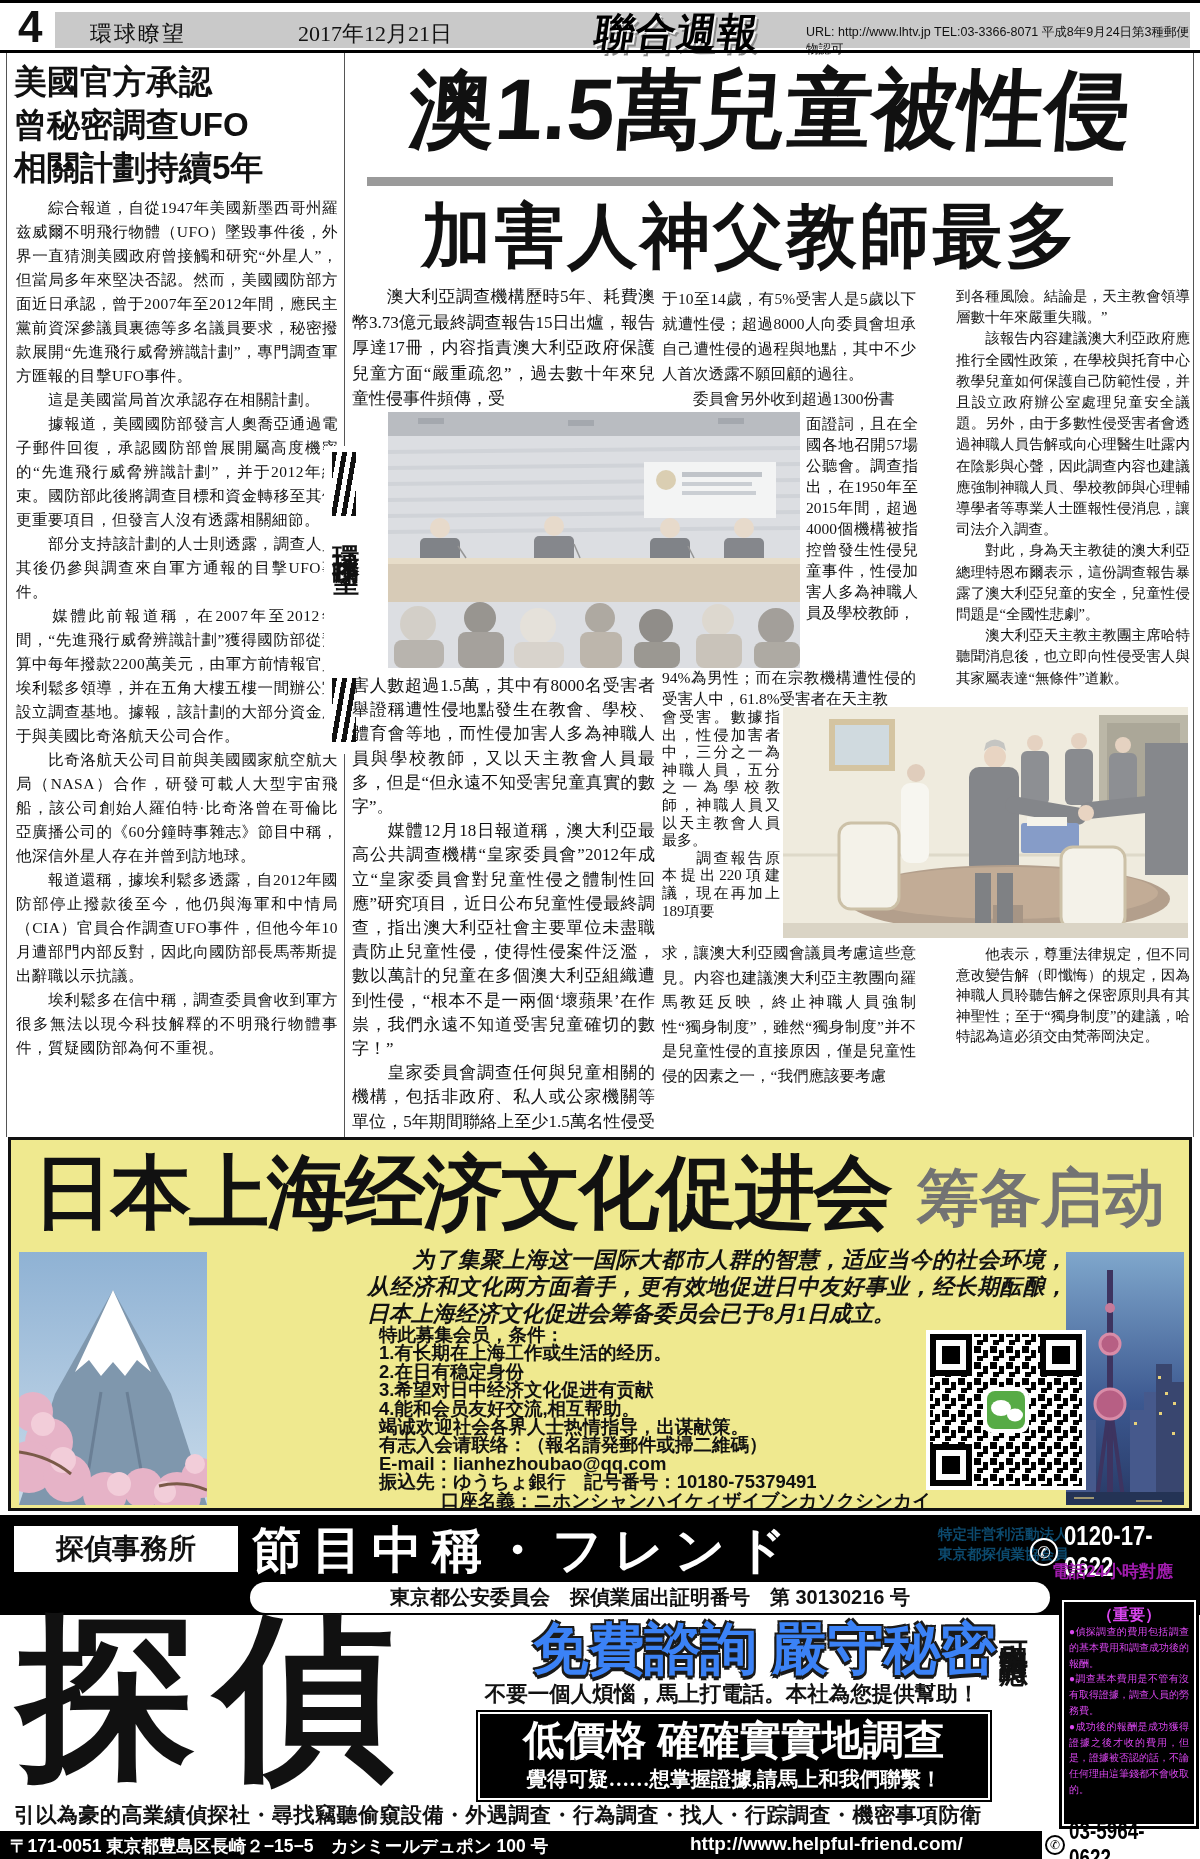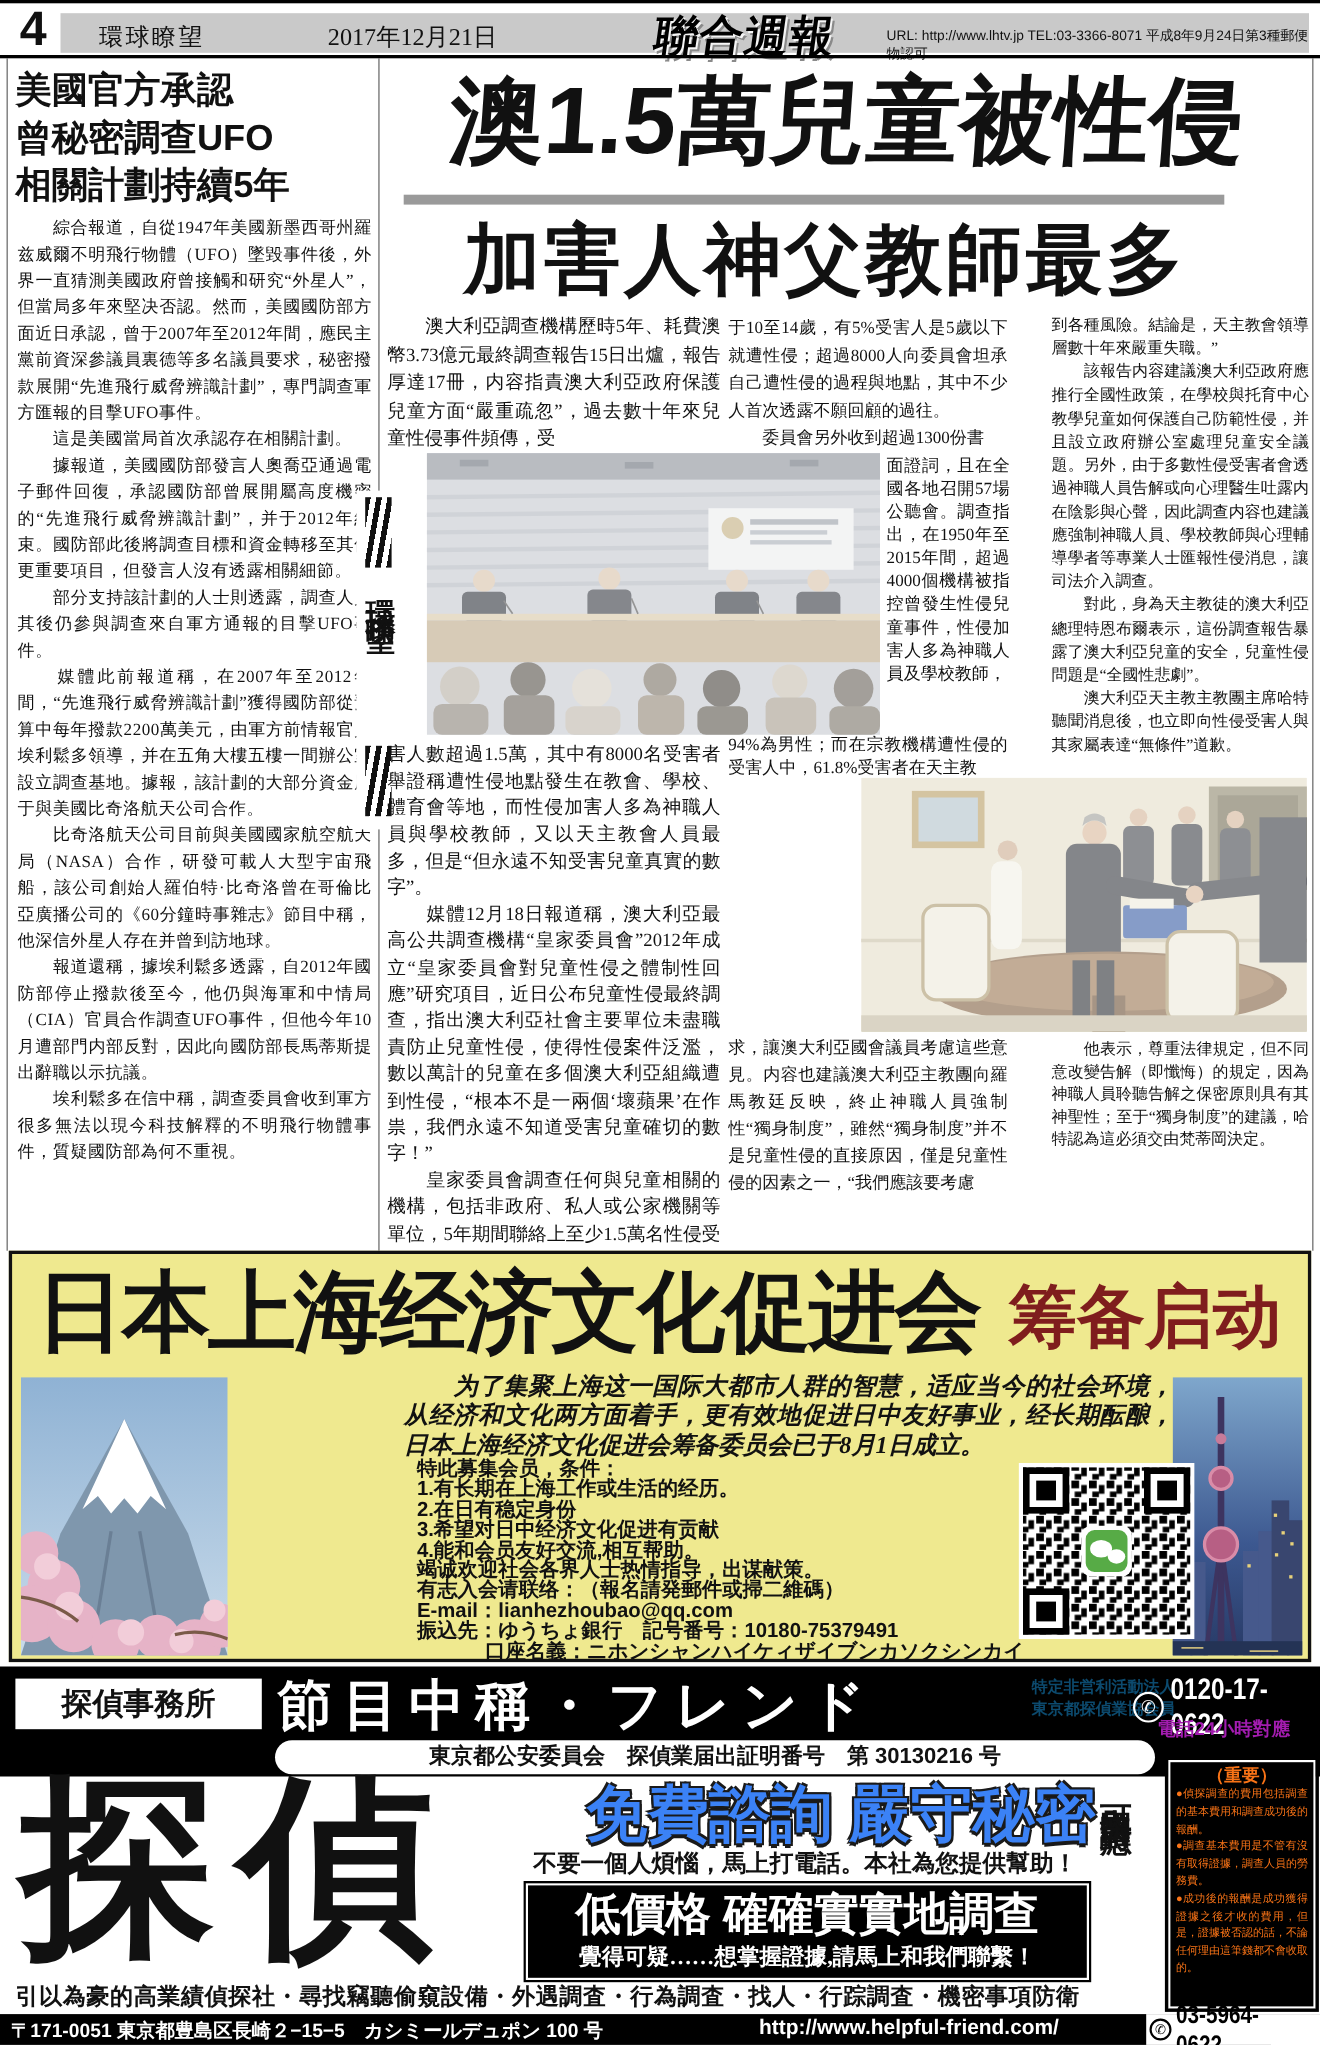--- a/index.html
+++ b/index.html
@@ -56,21 +56,21 @@
   #col3-top { left:956px; top:286px; width:234px; height:404px; font-size:14.5px; line-height:21.2px; }
   #col3-bottom { left:956px; top:944px; width:234px; height:126px; font-size:14.5px; line-height:20.5px; }
   #photo1 { left:388px; top:412px; width:412px; height:256px; }
   #photo2 { left:783px; top:707px; width:405px; height:231px; }
   #photo1 svg, #photo2 svg, .adphoto svg { display:block; }
 
   
   #promo { left:8px; top:1137px; width:1184px; height:374px; background:#efe98f; border:3px solid #111; }
   #promo-title-row { position:absolute; left:22px; top:2px; display:flex; align-items:flex-end; }
   #promo-title { font-size:80px; font-weight:900; font-family:"Liberation Sans",sans-serif; letter-spacing:-2px; line-height:102px; }
-  #promo-accent { font-size:62px; font-weight:900; font-family:"Liberation Sans",sans-serif; color:#7f1d1d;
+  #promo-accent { font-size:62px; font-weight:900; font-family:"Liberation Sans",sans-serif; color:#737373;
                   margin-left:26px; line-height:92px; }
   #promo-intro { position:absolute; left:356px; top:106px; width:700px; font-size:22px; line-height:27px;
                  font-weight:bold; font-style:italic; text-align:justify; }
   #promo-list { position:absolute; left:368px; top:186px; width:560px; font-family:"Liberation Sans",sans-serif;
                 font-size:18.5px; line-height:18.4px; font-weight:700; }
   #promo-account { padding-left:62px; }
   #promo-fuji { position:absolute; left:8px; top:112px; width:188px; height:253px; }
   #promo-shanghai { position:absolute; left:1055px; top:112px; width:118px; height:253px; }
   #promo-qr { position:absolute; left:915px; top:190px; width:160px; height:160px; }
 
@@ -99,21 +99,21 @@
                  font-family:"Liberation Sans",sans-serif; color:#3b82f6;
                  text-shadow:-2px -2px 0 #1a1a1a,2px -2px 0 #1a1a1a,-2px 2px 0 #1a1a1a,2px 2px 0 #1a1a1a,0 4px 0 #1a1a1a; }
   #det-subslogan { left:462px; top:1679px; width:540px; text-align:center; font-size:21.5px; font-weight:700; }
   #det-pricebox { left:478px; top:1712px; width:512px; height:88px; background:#000; border:2px solid #fff;
                   outline:2px solid #000; text-align:center; color:#fff; }
   #det-price-title { font-size:41px; font-weight:900; font-family:"Liberation Sans",sans-serif; line-height:52px; }
   #det-price-sub { font-size:20.5px; font-weight:700; line-height:26px; }
   #det-vertical { left:994px; top:1618px; writing-mode:vertical-rl; font-size:29px; font-weight:900;
                   font-family:"Liberation Sans",sans-serif; letter-spacing:3px; }
   #det-important { left:1062px; top:1600px; width:134px; height:226px; background:#000; border:2px solid #fff;
-                   outline:3px solid #000; color:#f97316; padding:3px 5px; font-family:"Liberation Sans",sans-serif; }
+                   outline:3px solid #000; color:#d946ef; padding:3px 5px; font-family:"Liberation Sans",sans-serif; }
   #det-imp-title { text-align:center; font-size:16px; font-weight:700; line-height:19px; }
   #det-imp-items { font-size:10px; line-height:15.8px; text-align:justify; }
   #det-services { left:14px; top:1801px; width:1040px; font-size:21px; font-weight:700; letter-spacing:0.5px; }
   #det-footer { left:0; top:1831px; width:1200px; height:28px; background:#000; color:#fff; }
   #det-addr { left:10px; top:1834px; color:#fff; font-size:17.5px; font-weight:700;
               font-family:"Liberation Sans",sans-serif; }
   #det-url { left:690px; top:1833px; color:#fff; font-size:19px; font-weight:700;
              font-family:"Liberation Sans",sans-serif; }
   #det-footer-phone { left:1042px; top:1831px; width:158px; height:28px; background:#fff; color:#000;
                       display:flex; align-items:center; font-family:"Liberation Sans",sans-serif; }
@@ -160,20 +160,22 @@
   <div class="abs" id="subheadline">加害人神父教師最多</div>
 
   <div class="abs bodytxt prewrap" id="col1-top">　　澳大利亞調查機構歷時5年、耗費澳幣3.73億元最終調查報告15日出爐，報告厚達17冊，内容指責澳大利亞政府保護兒童方面“嚴重疏忽”，過去數十年來兒童性侵事件頻傳，受</div>
   <div class="abs bodytxt prewrap" id="col1-bottom">害人數超過1.5萬，其中有8000名受害者舉證稱遭性侵地點發生在教會、學校、體育會等地，而性侵加害人多為神職人員與學校教師，又以天主教會人員最多，但是“但永遠不知受害兒童真實的數字”。
 　　媒體12月18日報道稱，澳大利亞最高公共調查機構“皇家委員會”2012年成立“皇家委員會對兒童性侵之體制性回應”研究項目，近日公布兒童性侵最終調查，指出澳大利亞社會主要單位未盡職責防止兒童性侵，使得性侵案件泛濫，數以萬計的兒童在多個澳大利亞組織遭到性侵，“根本不是一兩個‘壞蘋果’在作祟，我們永遠不知道受害兒童確切的數字！”
 　　皇家委員會調查任何與兒童相關的機構，包括非政府、私人或公家機關等單位，5年期間聯絡上至少1.5萬名性侵受害者，受害者事發當時介</div>
   <div class="abs bodytxt prewrap" id="col2-top">于10至14歲，有5%受害人是5歲以下就遭性侵；超過8000人向委員會坦承自己遭性侵的過程與地點，其中不少人首次透露不願回顧的過往。
 　　委員會另外收到超過1300份書</div>
   <div class="abs bodytxt" id="col2-beside1">面證詞，且在全國各地召開57場公聽會。調查指出，在1950年至2015年間，超過4000個機構被指控曾發生性侵兒童事件，性侵加害人多為神職人員及學校教師，</div>
   <div class="abs bodytxt" id="col2-mid">94%為男性；而在宗教機構遭性侵的受害人中，61.8%受害者在天主教</div>
+  <div class="abs bodytxt prewrap" id="col2-beside2">會受害。數據指出，性侵加害者中，三分之一為神職人員，五分之一為學校教師，神職人員又以天主教會人員最多。
+　　調查報告原本提出220項建議，現在再加上189項要</div>
   <div class="abs bodytxt" id="col2-bottom">求，讓澳大利亞國會議員考慮這些意見。内容也建議澳大利亞主教團向羅馬教廷反映，終止神職人員強制性“獨身制度”，雖然“獨身制度”并不是兒童性侵的直接原因，僅是兒童性侵的因素之一，“我們應該要考慮</div>
   <div class="abs bodytxt prewrap" id="col3-top">到各種風險。結論是，天主教會領導層數十年來嚴重失職。”
 　　該報告内容建議澳大利亞政府應推行全國性政策，在學校與托育中心教學兒童如何保護自己防範性侵，并且設立政府辦公室處理兒童安全議題。另外，由于多數性侵受害者會透過神職人員告解或向心理醫生吐露内在陰影與心聲，因此調查内容也建議應強制神職人員、學校教師與心理輔導學者等專業人士匯報性侵消息，讓司法介入調查。
 　　對此，身為天主教徒的澳大利亞總理特恩布爾表示，這份調查報告暴露了澳大利亞兒童的安全，兒童性侵問題是“全國性悲劇”。
 　　澳大利亞天主教主教團主席哈特聽聞消息後，也立即向性侵受害人與其家屬表達“無條件”道歉。</div>
   <div class="abs bodytxt prewrap" id="col3-bottom">　　他表示，尊重法律規定，但不同意改變告解（即懺悔）的規定，因為神職人員聆聽告解之保密原則具有其神聖性；至于“獨身制度”的建議，哈特認為這必須交由梵蒂岡決定。</div>
 
   <div class="abs" id="photo1">
     <svg width="412" height="256" viewBox="0 0 412 256">
       <rect width="412" height="256" fill="#c7cad0"></rect>

